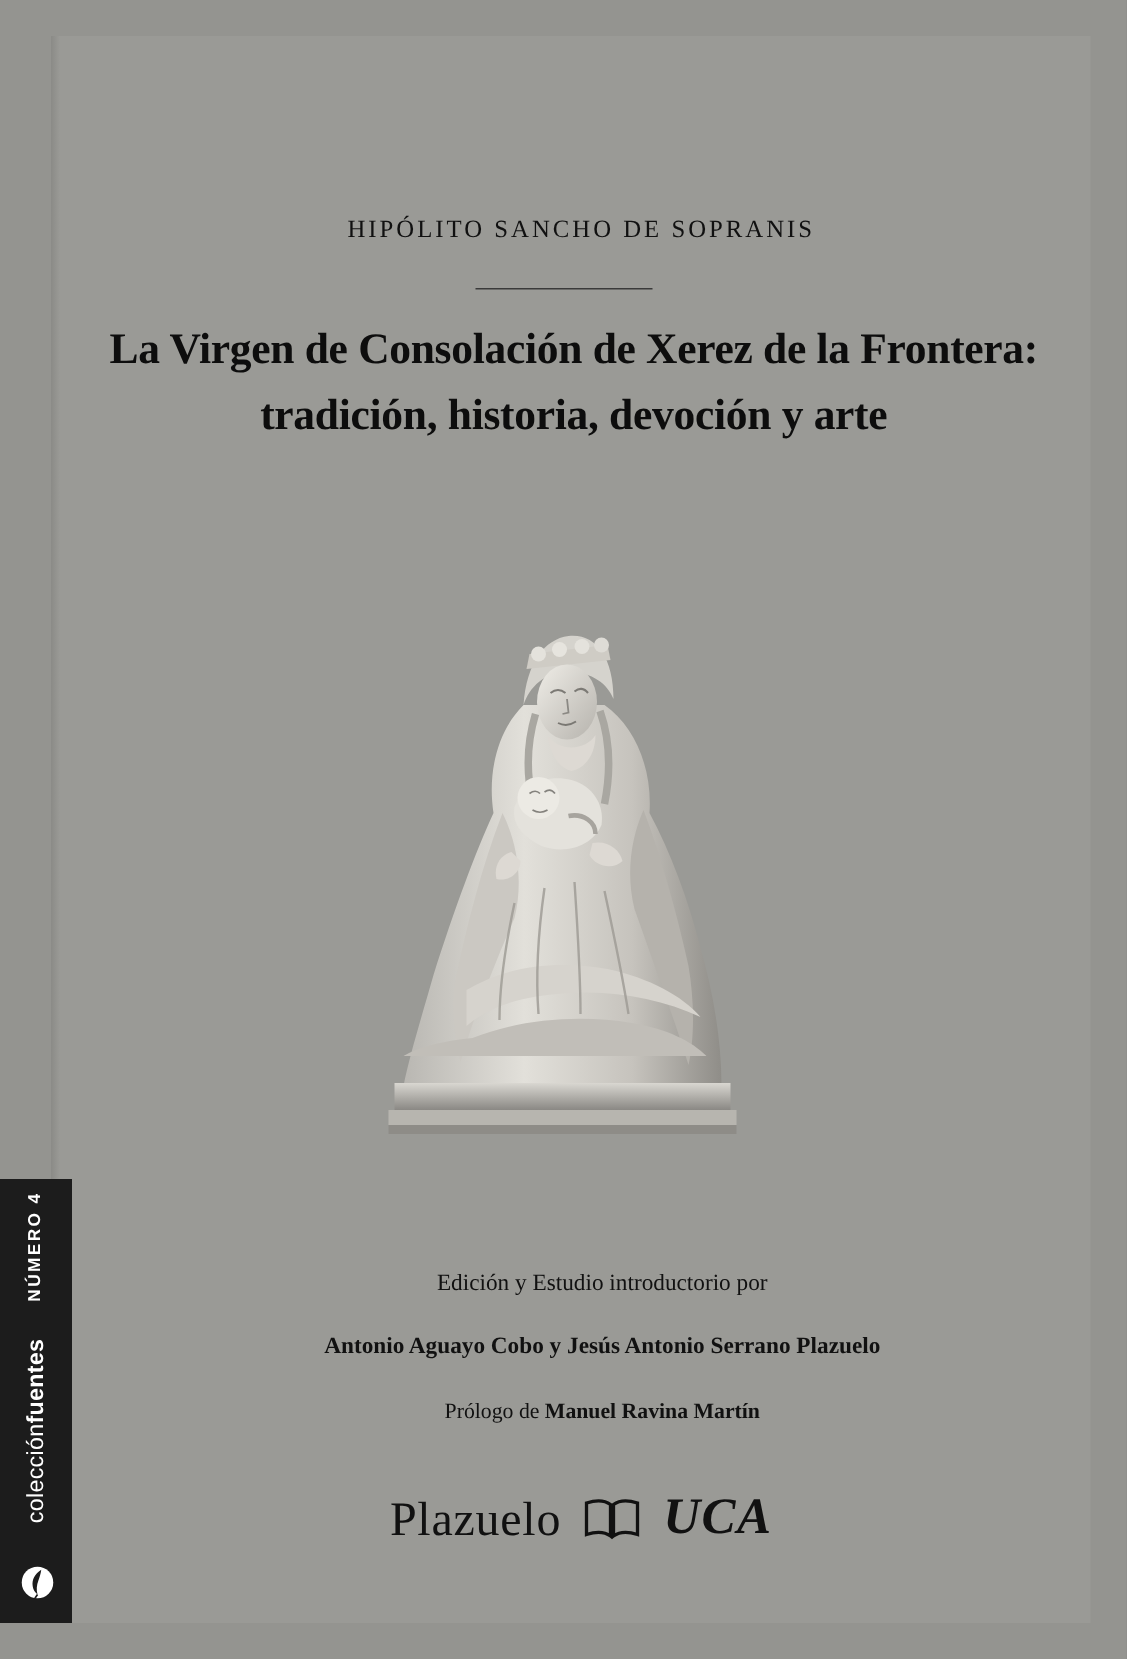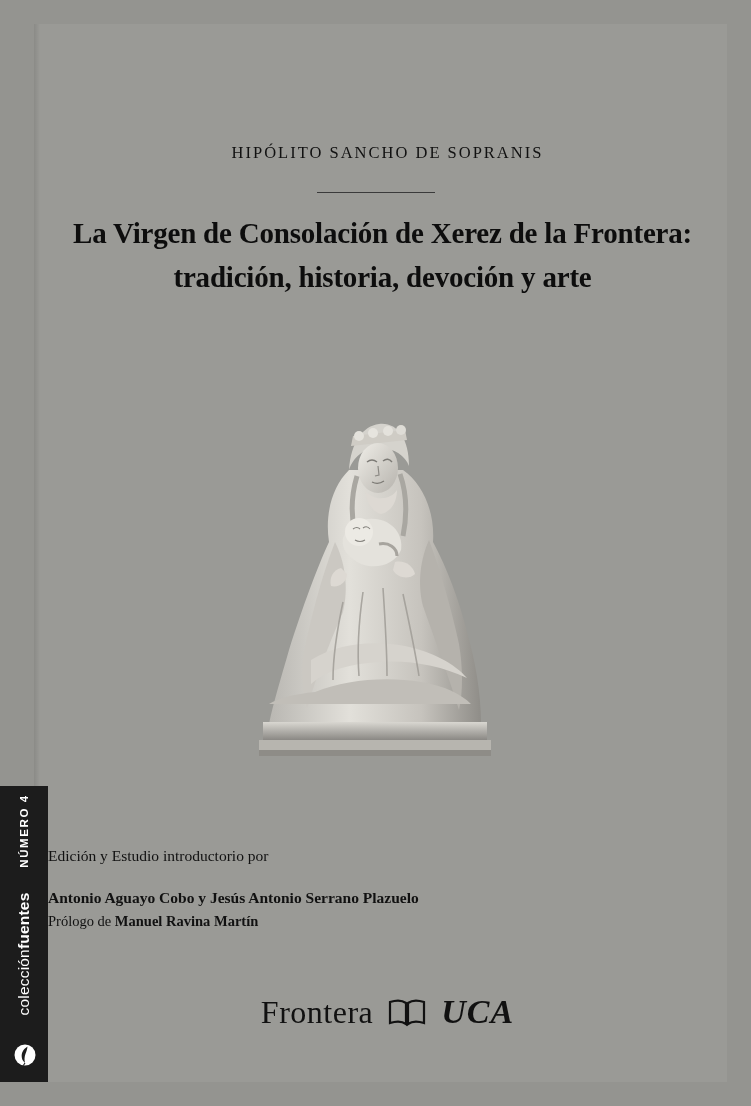--- a/index.html
+++ b/index.html
@@ -144,36 +144,38 @@
     width: 268px;
     height: 382px;
   }
 
   
   .credits {
     position: absolute;
     top: 845px;
     left: 48px;
     right: 24px;
-    text-align: left;
+    text-align: center;
     color: #111111;
+    padding-left: 28px;
   }
   .credit-intro {
     font-size: 15.5px;
     line-height: 22px;
   }
   .credit-editors {
     font-size: 15.5px;
     font-weight: 700;
     line-height: 24px;
     margin-top: 19px;
   }
   .credit-prologue {
     font-size: 14.5px;
     line-height: 22px;
+    margin-top: 20px;
   }
   .credit-prologue b { font-weight: 700; }
 
   
   .publisher {
     position: absolute;
     top: 993px;
     left: 48px;
     right: 24px;
     display: flex;
@@ -315,21 +317,21 @@
     </svg>
   </div>
 
   <div class="credits">
     <div class="credit-intro">Edición y Estudio introductorio por</div>
     <div class="credit-editors">Antonio Aguayo Cobo y Jesús Antonio Serrano Plazuelo</div>
     <div class="credit-prologue"><span>Prólogo de </span><b>Manuel Ravina Martín</b></div>
   </div>
 
   <div class="publisher">
-    <span class="pub-word">Frontera</span>
+    <span class="pub-word">Plazuelo</span>
     <span class="book-mark">
       <svg viewBox="0 0 40 30" width="40" height="30" aria-hidden="true">
         <path d="M3 5 C9 3 15 3 19 6 L19 27 C15 24 9 24 3 26 Z" fill="none" stroke="#111111" stroke-width="2.2"></path>
         <path d="M37 5 C31 3 25 3 21 6 L21 27 C25 24 31 24 37 26 Z" fill="none" stroke="#111111" stroke-width="2.2"></path>
         <path d="M20 6 L20 27" stroke="#111111" stroke-width="2.2"></path>
       </svg>
     </span>
     <span class="pub-uca">UCA</span>
   </div>
 

